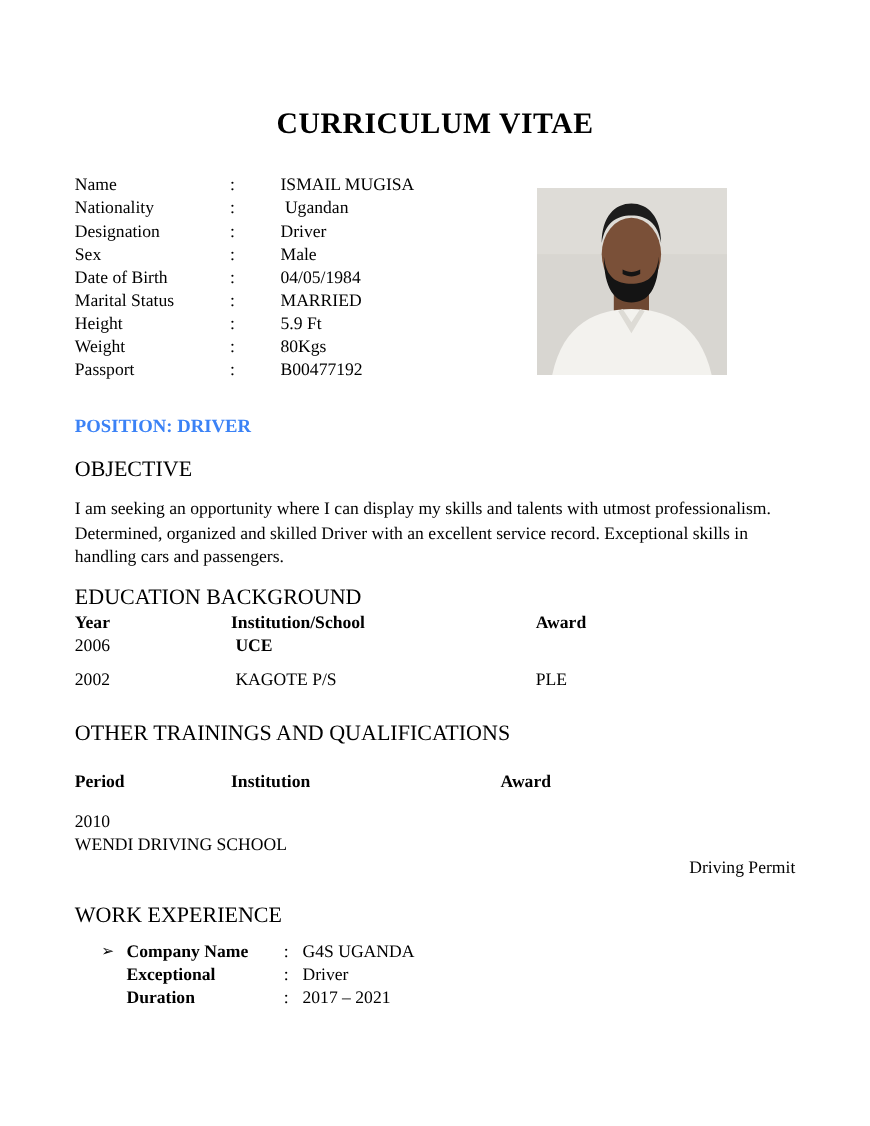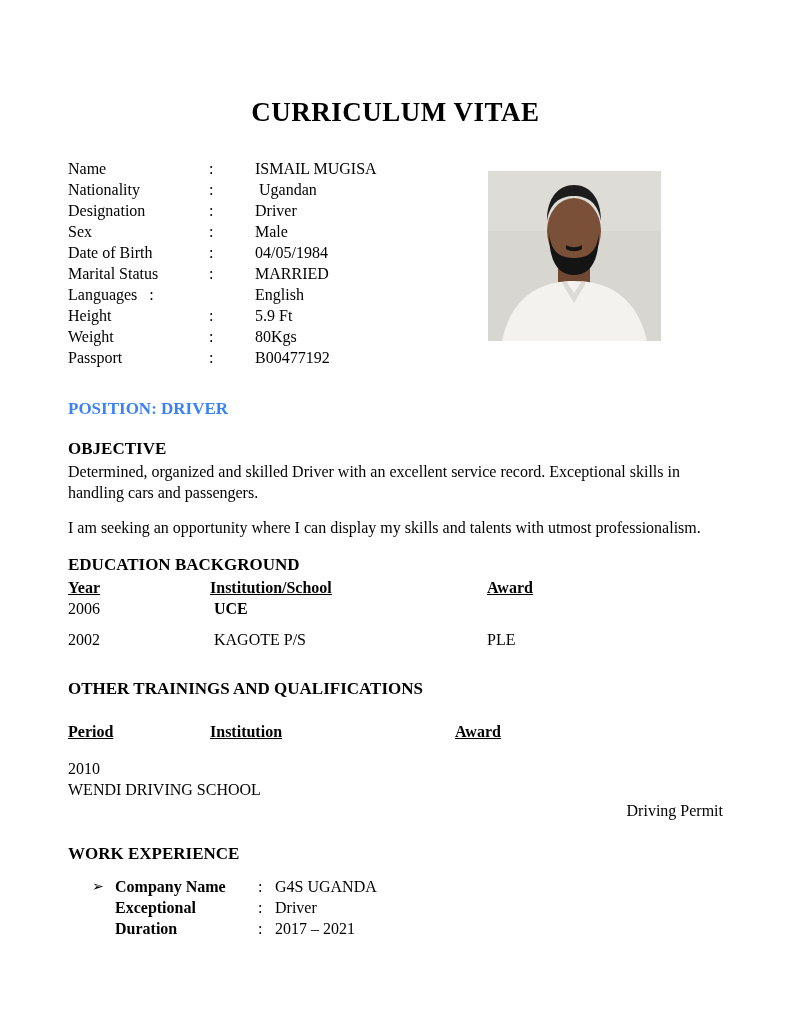--- a/index.html
+++ b/index.html
@@ -43,30 +43,30 @@
 
   .position {
     margin: 30px 0 0 0;
     font-size: 17px;
     line-height: 22px;
     font-weight: bold;
     color: #3b82f6;
   }
   .section-heading {
     margin: 18px 0 0 0;
-    font-size: 17px;
+    font-size: 20px;
     line-height: 21px;
-    font-weight: bold;
+    font-weight: normal;
   }
   .para { margin: 2px 0 0 0; width: 658px; }
   .para.second { margin-top: 14px; }
 
   .table { width: 655px; }
   .trow { display: flex; white-space: pre; }
-  .thead { font-weight: bold; text-decoration: underline; }
+  .thead { font-weight: bold; }
   .edu-head { margin-top: 16px; }
   .edu .thead { margin-top: 2px; }
   .edu .row-2002 { margin-top: 10px; }
   .edu .c1 { width: 142px; }
   .edu .c2 { width: 277px; }
   .edu .c3 { flex: 1; }
   .bold-row .c2, .bold-row .c3 { font-weight: bold; }
 
   .train-head { margin-top: 28px; }
   .train .thead { margin-top: 22px; }
@@ -130,46 +130,41 @@
       <span class="info-label">Date of Birth</span>
         <span class="info-colon">:</span>
         <span class="info-value">04/05/1984</span>
     </div>
     <div class="info-row">
       <span class="info-label">Marital Status</span>
         <span class="info-colon">:</span>
         <span class="info-value">MARRIED</span>
     </div>
     <div class="info-row">
-      <span class="info-label">Languages   :</span>
-        <span class="info-colon"></span>
-        <span class="info-value">English</span>
-    </div>
-    <div class="info-row">
       <span class="info-label">Height</span>
         <span class="info-colon">:</span>
         <span class="info-value">5.9 Ft</span>
     </div>
     <div class="info-row">
       <span class="info-label">Weight</span>
         <span class="info-colon">:</span>
         <span class="info-value">80Kgs</span>
     </div>
     <div class="info-row">
       <span class="info-label">Passport</span>
         <span class="info-colon">:</span>
         <span class="info-value">B00477192</span>
     </div>
   </div>
 
   <h2 class="position">POSITION: DRIVER</h2>
 
   <h3 class="section-heading">OBJECTIVE</h3>
+  <p class="para second">I am seeking an opportunity where I can display my skills and talents with utmost professionalism.</p>
   <p class="para">Determined, organized and skilled Driver with an excellent service record. Exceptional skills in handling cars and passengers.</p>
-  <p class="para second">I am seeking an opportunity where I can display my skills and talents with utmost professionalism.</p>
 
   <h3 class="section-heading edu-head">EDUCATION BACKGROUND</h3>
   <div class="table edu">
     <div class="trow thead">
       <span class="c1">Year</span>
       <span class="c2">Institution/School</span>
       <span class="c3">Award</span>
     </div>
     <div class="trow bold-row">
       <span class="c1">2006</span>

